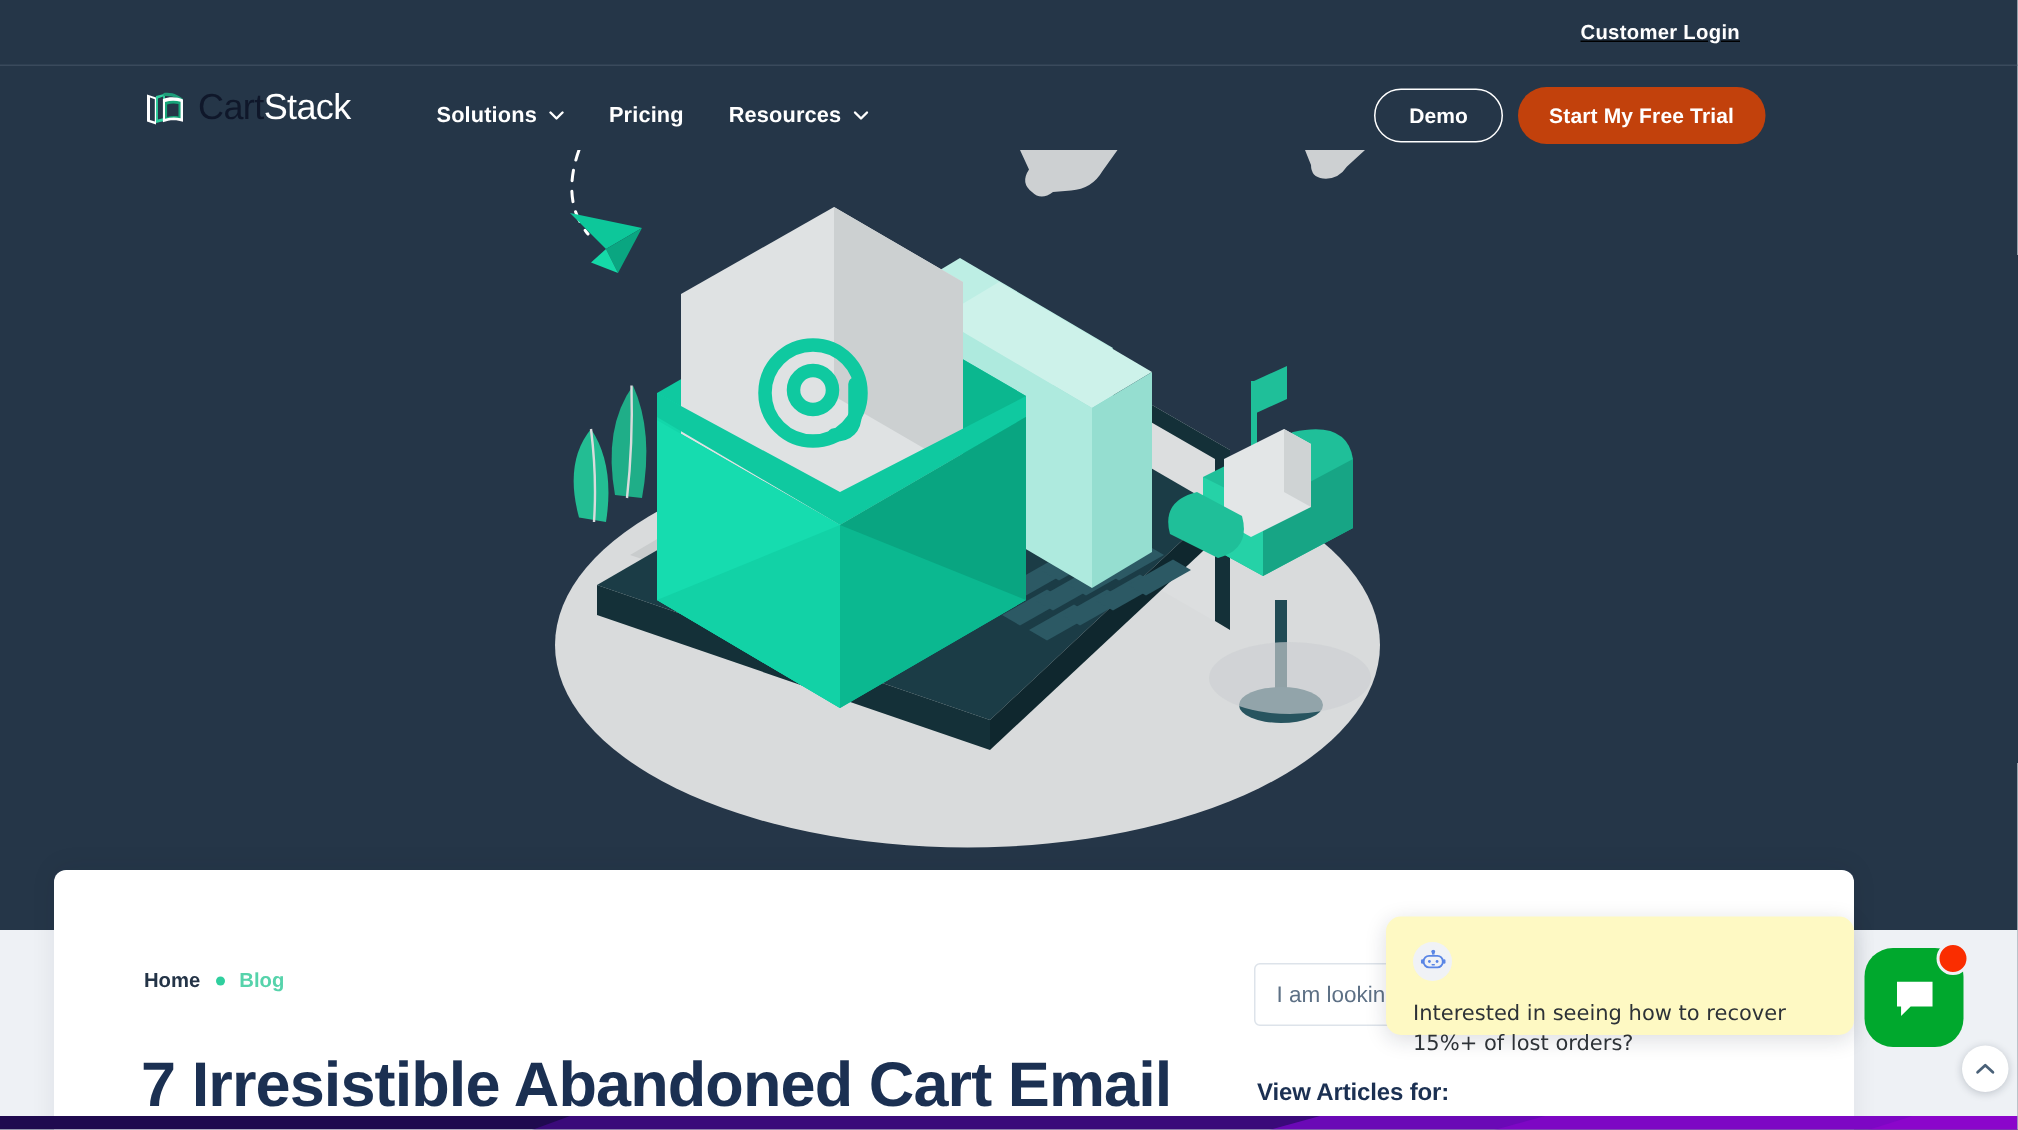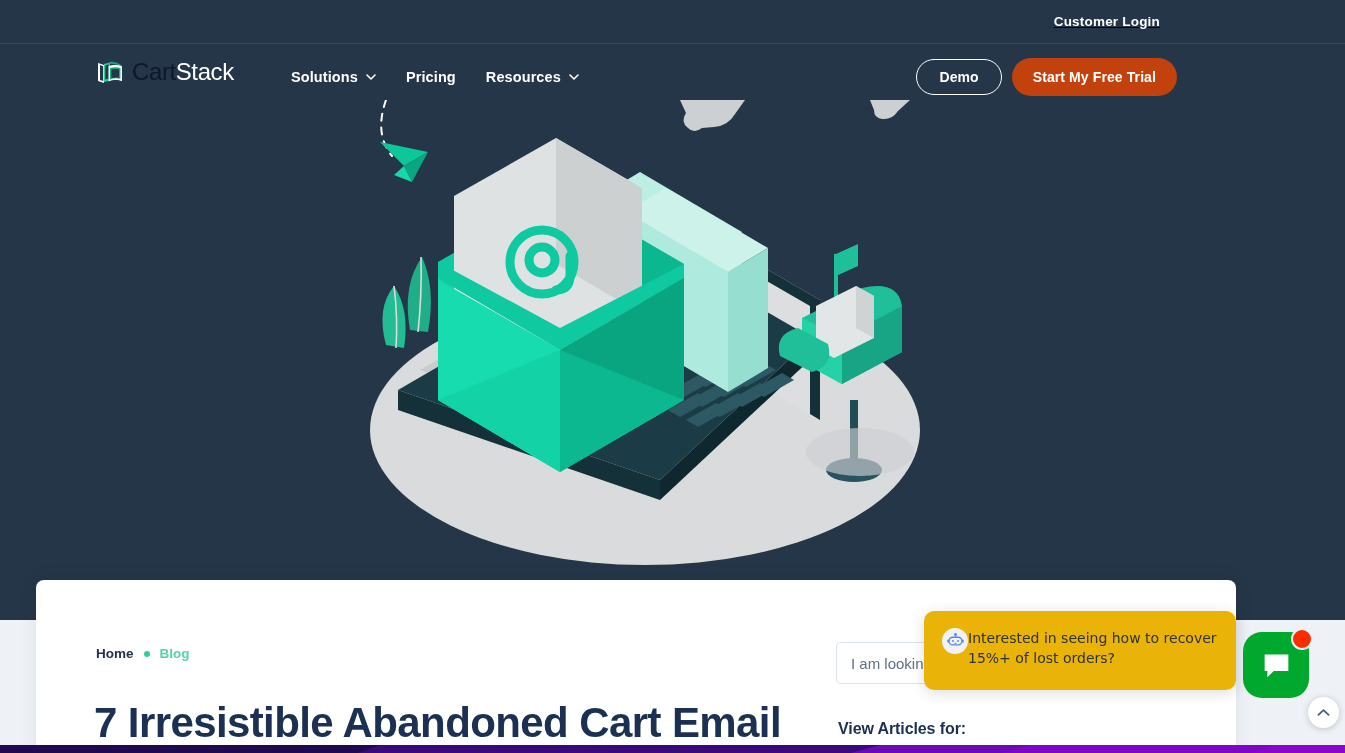--- a/index.html
+++ b/index.html
@@ -121,25 +121,26 @@
   .articles-label {
     position: absolute; left: 802px; top: 140px;
     color: #1b3052; font-size: 16px; font-weight: bold;
     letter-spacing: -.1px;
   }
 
   
   .chat-tooltip {
     position: absolute; left: 924px; top: 611px;
     width: 312px; height: 79px;
-    background: #eab308; border-radius: 10px;
+    background: #fef9c3; border-radius: 10px;
     box-shadow: 0 3px 14px rgba(20,30,50,.15);
-    display: flex; align-items: flex-start; gap: 0;
+    display: flex; align-items: flex-start; gap: 12px;
     padding: 17px 16px 0 18px;
     z-index: 60;
+    flex-direction: column;
   }
   .bot-badge {
     width: 26px; height: 26px; flex: 0 0 26px;
     border-radius: 50%; background: #f0f2f6;
     display: flex; align-items: center; justify-content: center;
   }
   .chat-msg {
     color: #2d3237; font-size: 14px; line-height: 1.45;
     font-family: "DejaVu Sans", sans-serif;
   }

